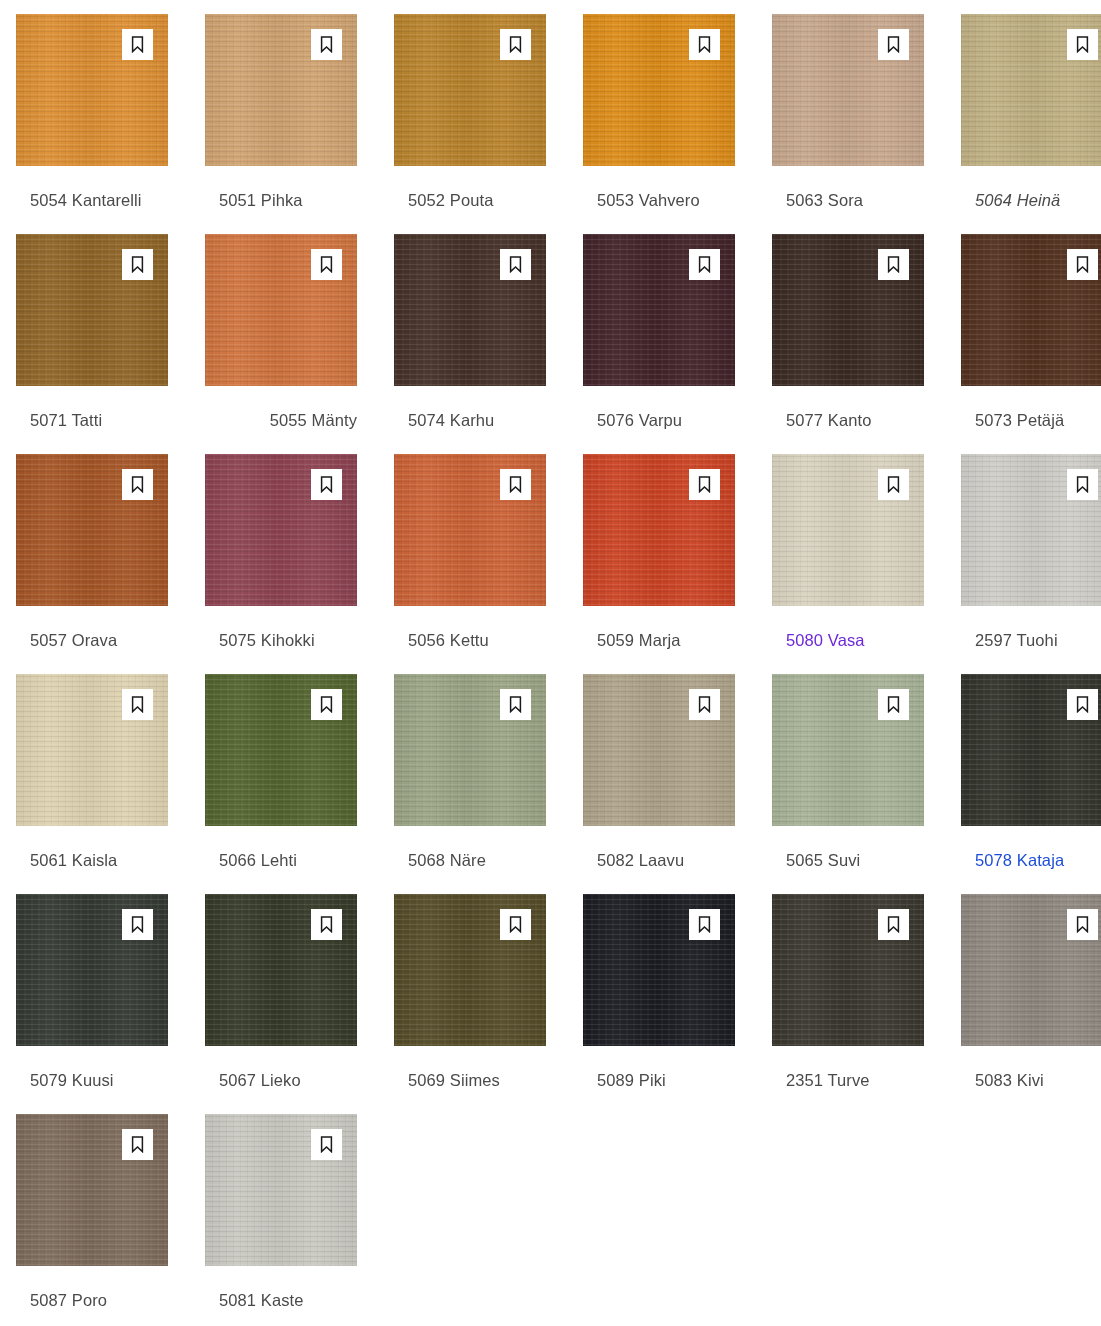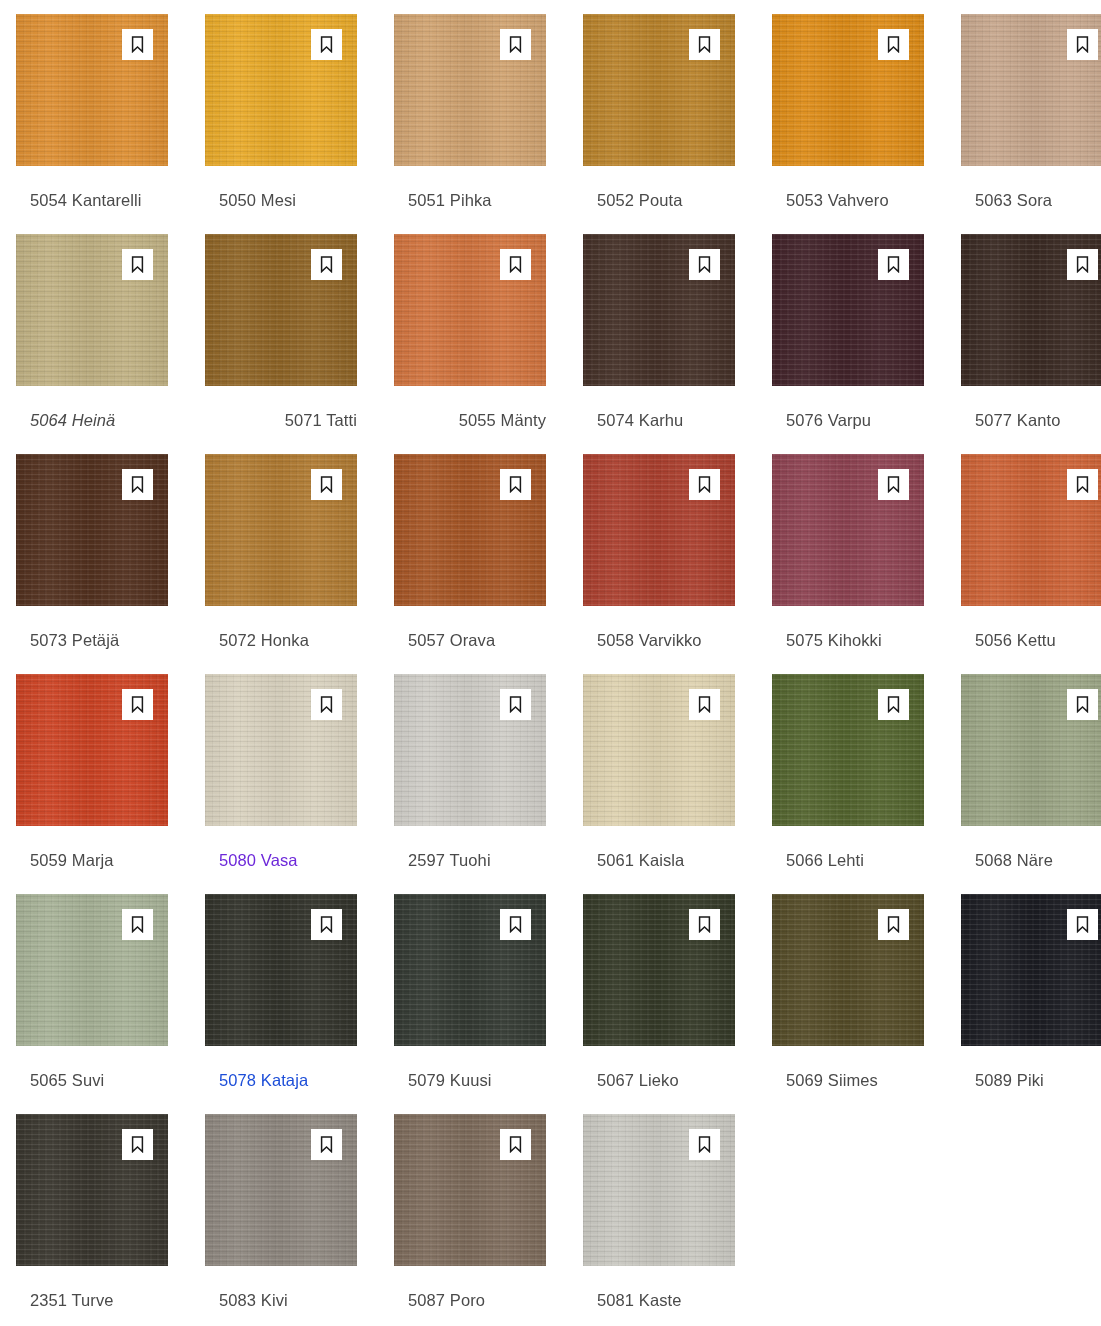--- a/index.html
+++ b/index.html
@@ -117,32 +117,20 @@
       <div class="grain"></div>
       <div class="bookmark-button" style="background: rgb(255, 255, 255);">
         <svg width="13" height="17" viewBox="0 0 13 17" fill="none">
           <path d="M1.6 1.1 H11.4 V15.6 L6.5 11.0 L1.6 15.6 Z" stroke="#1a1a1a" stroke-width="1.5" fill="none" stroke-linejoin="miter"></path>
         </svg>
       </div>
     </div>
     <div class="swatch-label" style="color: rgb(74, 74, 74);">5054 Kantarelli</div>
   </div>
 
-  <div class="swatch-cell">
-    <div class="swatch-tile" style="background-color: rgb(232, 170, 42);">
-      <div class="grain-soft"></div>
-      <div class="grain"></div>
-      <div class="bookmark-button" style="background: rgb(255, 255, 255);">
-        <svg width="13" height="17" viewBox="0 0 13 17" fill="none">
-          <path d="M1.6 1.1 H11.4 V15.6 L6.5 11.0 L1.6 15.6 Z" stroke="#1a1a1a" stroke-width="1.5" fill="none" stroke-linejoin="miter"></path>
-        </svg>
-      </div>
-    </div>
-    <div class="swatch-label" style="color: rgb(74, 74, 74);">5050 Mesi</div>
-  </div>
 
   <div class="swatch-cell">
     <div class="swatch-tile" style="background-color: rgb(208, 163, 113);">
       <div class="grain-soft"></div>
       <div class="grain"></div>
       <div class="bookmark-button" style="background: rgb(255, 255, 255);">
         <svg width="13" height="17" viewBox="0 0 13 17" fill="none">
           <path d="M1.6 1.1 H11.4 V15.6 L6.5 11.0 L1.6 15.6 Z" stroke="#1a1a1a" stroke-width="1.5" fill="none" stroke-linejoin="miter"></path>
         </svg>
       </div>
@@ -206,21 +194,21 @@
   <div class="swatch-cell">
     <div class="swatch-tile" style="background-color: rgb(143, 101, 39);">
       <div class="grain-soft"></div>
       <div class="grain"></div>
       <div class="bookmark-button" style="background: rgb(255, 255, 255);">
         <svg width="13" height="17" viewBox="0 0 13 17" fill="none">
           <path d="M1.6 1.1 H11.4 V15.6 L6.5 11.0 L1.6 15.6 Z" stroke="#1a1a1a" stroke-width="1.5" fill="none" stroke-linejoin="miter"></path>
         </svg>
       </div>
     </div>
-    <div class="swatch-label" style="color: rgb(74, 74, 74); text-align: right;">5071 Tatti</div>
+    <div class="swatch-label" style="color: rgb(74, 74, 74);">5071 Tatti</div>
   </div>
 
   <div class="swatch-cell">
     <div class="swatch-tile" style="background-color: rgb(209, 116, 63);">
       <div class="grain-soft"></div>
       <div class="grain"></div>
       <div class="bookmark-button" style="background: rgb(255, 255, 255);">
         <svg width="13" height="17" viewBox="0 0 13 17" fill="none">
           <path d="M1.6 1.1 H11.4 V15.6 L6.5 11.0 L1.6 15.6 Z" stroke="#1a1a1a" stroke-width="1.5" fill="none" stroke-linejoin="miter"></path>
         </svg>
@@ -274,58 +262,34 @@
       <div class="grain"></div>
       <div class="bookmark-button" style="background: rgb(255, 255, 255);">
         <svg width="13" height="17" viewBox="0 0 13 17" fill="none">
           <path d="M1.6 1.1 H11.4 V15.6 L6.5 11.0 L1.6 15.6 Z" stroke="#1a1a1a" stroke-width="1.5" fill="none" stroke-linejoin="miter"></path>
         </svg>
       </div>
     </div>
     <div class="swatch-label" style="color: rgb(74, 74, 74);">5073 Petäjä</div>
   </div>
 
-  <div class="swatch-cell">
-    <div class="swatch-tile" style="background-color: rgb(176, 123, 51);">
-      <div class="grain-soft"></div>
-      <div class="grain"></div>
-      <div class="bookmark-button" style="background: rgb(255, 255, 255);">
-        <svg width="13" height="17" viewBox="0 0 13 17" fill="none">
-          <path d="M1.6 1.1 H11.4 V15.6 L6.5 11.0 L1.6 15.6 Z" stroke="#1a1a1a" stroke-width="1.5" fill="none" stroke-linejoin="miter"></path>
-        </svg>
-      </div>
-    </div>
-    <div class="swatch-label" style="color: rgb(74, 74, 74);">5072 Honka</div>
-  </div>
 
   <div class="swatch-cell">
     <div class="swatch-tile" style="background-color: rgb(166, 86, 38);">
       <div class="grain-soft"></div>
       <div class="grain"></div>
       <div class="bookmark-button" style="background: rgb(255, 255, 255);">
         <svg width="13" height="17" viewBox="0 0 13 17" fill="none">
           <path d="M1.6 1.1 H11.4 V15.6 L6.5 11.0 L1.6 15.6 Z" stroke="#1a1a1a" stroke-width="1.5" fill="none" stroke-linejoin="miter"></path>
         </svg>
       </div>
     </div>
     <div class="swatch-label" style="color: rgb(74, 74, 74);">5057 Orava</div>
   </div>
 
-  <div class="swatch-cell">
-    <div class="swatch-tile" style="background-color: rgb(171, 64, 47);">
-      <div class="grain-soft"></div>
-      <div class="grain"></div>
-      <div class="bookmark-button" style="background: rgb(255, 255, 255);">
-        <svg width="13" height="17" viewBox="0 0 13 17" fill="none">
-          <path d="M1.6 1.1 H11.4 V15.6 L6.5 11.0 L1.6 15.6 Z" stroke="#1a1a1a" stroke-width="1.5" fill="none" stroke-linejoin="miter"></path>
-        </svg>
-      </div>
-    </div>
-    <div class="swatch-label" style="color: rgb(74, 74, 74);">5058 Varvikko</div>
-  </div>
 
   <div class="swatch-cell">
     <div class="swatch-tile" style="background-color: rgb(142, 67, 82);">
       <div class="grain-soft"></div>
       <div class="grain"></div>
       <div class="bookmark-button" style="background: rgb(255, 255, 255);">
         <svg width="13" height="17" viewBox="0 0 13 17" fill="none">
           <path d="M1.6 1.1 H11.4 V15.6 L6.5 11.0 L1.6 15.6 Z" stroke="#1a1a1a" stroke-width="1.5" fill="none" stroke-linejoin="miter"></path>
         </svg>
       </div>
@@ -417,20 +381,32 @@
       <div class="grain"></div>
       <div class="bookmark-button" style="background: rgb(255, 255, 255);">
         <svg width="13" height="17" viewBox="0 0 13 17" fill="none">
           <path d="M1.6 1.1 H11.4 V15.6 L6.5 11.0 L1.6 15.6 Z" stroke="#1a1a1a" stroke-width="1.5" fill="none" stroke-linejoin="miter"></path>
         </svg>
       </div>
     </div>
     <div class="swatch-label" style="color: rgb(74, 74, 74);">5068 Näre</div>
   </div>
 
+  <div class="swatch-cell">
+    <div class="swatch-tile" style="background-color: rgb(174, 163, 138);">
+      <div class="grain-soft"></div>
+      <div class="grain"></div>
+      <div class="bookmark-button" style="background: rgb(255, 255, 255);">
+        <svg width="13" height="17" viewBox="0 0 13 17" fill="none">
+          <path d="M1.6 1.1 H11.4 V15.6 L6.5 11.0 L1.6 15.6 Z" stroke="#1a1a1a" stroke-width="1.5" fill="none" stroke-linejoin="miter"></path>
+        </svg>
+      </div>
+    </div>
+    <div class="swatch-label" style="color: rgb(74, 74, 74);">5082 Laavu</div>
+  </div>
 
   <div class="swatch-cell">
     <div class="swatch-tile" style="background-color: rgb(167, 178, 151);">
       <div class="grain-soft"></div>
       <div class="grain"></div>
       <div class="bookmark-button" style="background: rgb(255, 255, 255);">
         <svg width="13" height="17" viewBox="0 0 13 17" fill="none">
           <path d="M1.6 1.1 H11.4 V15.6 L6.5 11.0 L1.6 15.6 Z" stroke="#1a1a1a" stroke-width="1.5" fill="none" stroke-linejoin="miter"></path>
         </svg>
       </div>

